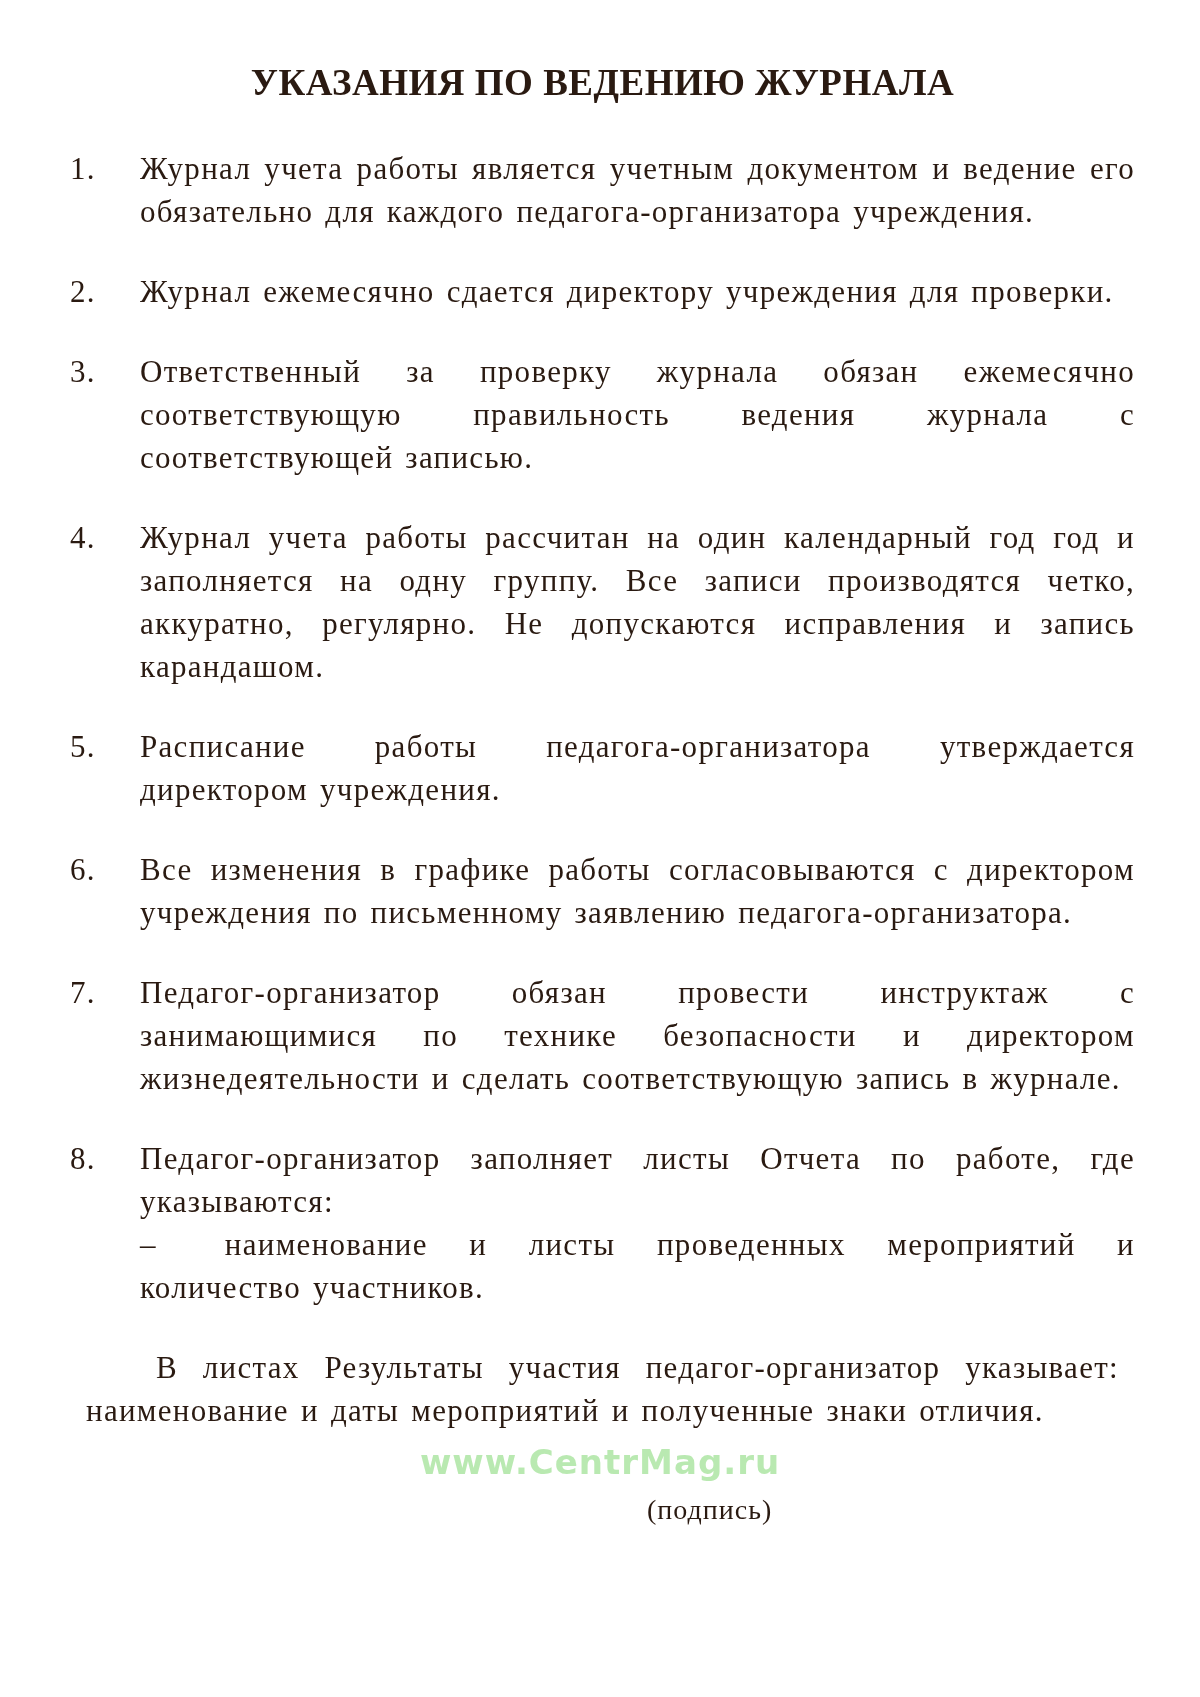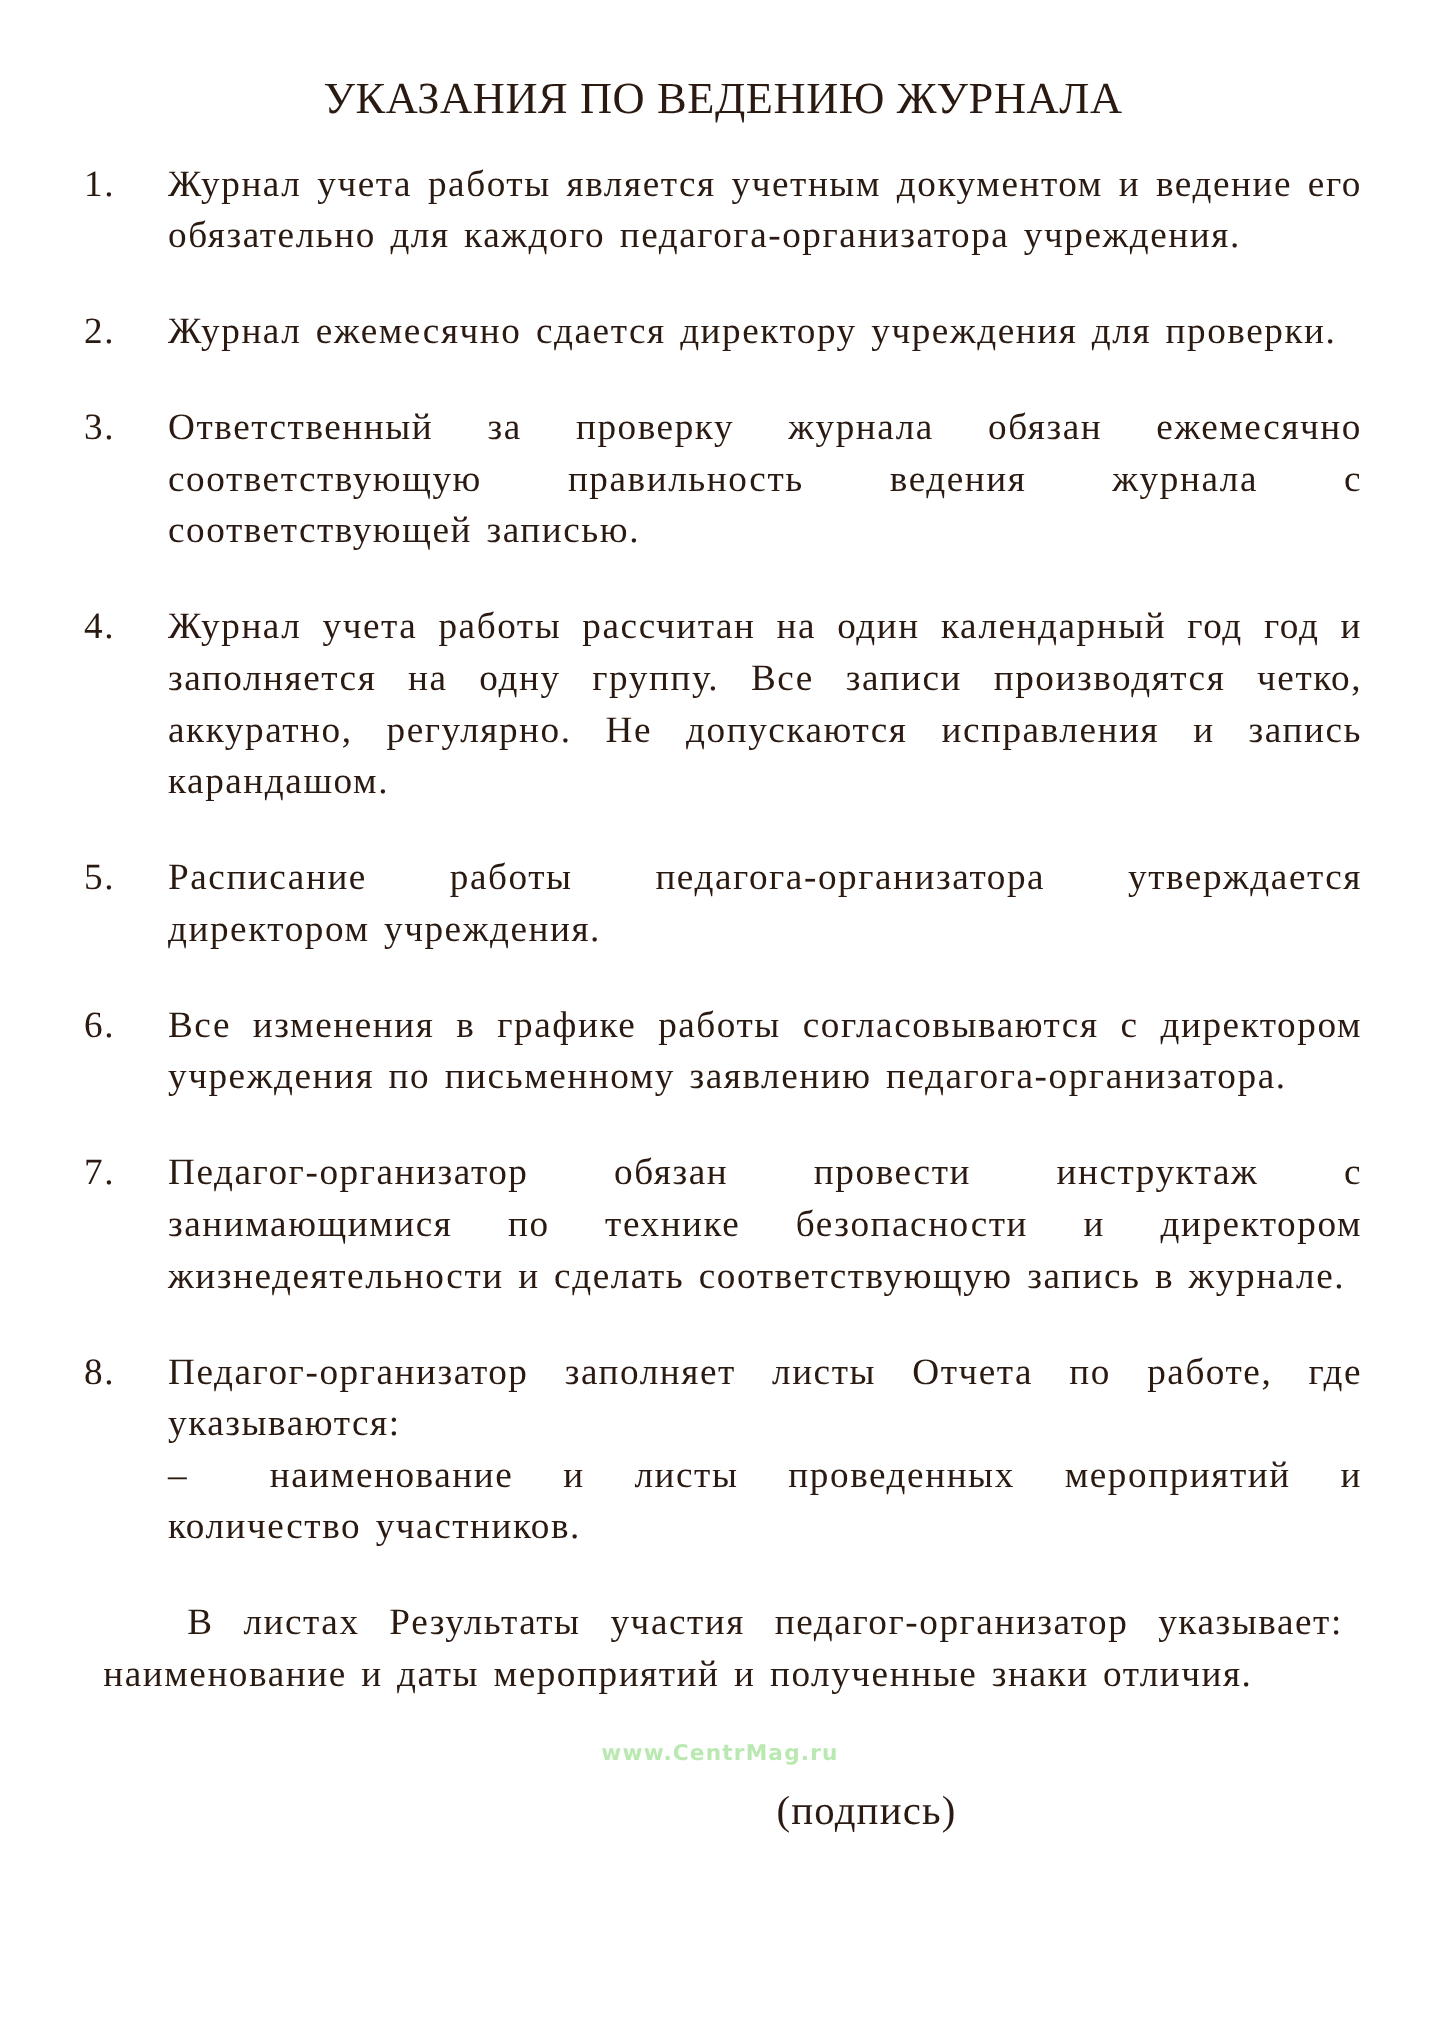--- a/index.html
+++ b/index.html
@@ -18,23 +18,23 @@
   .page {
     padding: 60px 65px 0 70px;
     font-size: 31px;
     line-height: 43px;
     letter-spacing: 1.3px;
     word-spacing: 3px;
   }
   .doc-title {
     font-size: 37px;
     line-height: 45px;
-    font-weight: 400;
+    font-weight: 700;
     text-align: center;
-    margin: 0 0 26px 0;
+    margin: 0 0 42px 0;
     letter-spacing: 0.5px;
     word-spacing: 0;
   }
   ol.instructions {
     list-style: none;
     margin: 0;
     padding: 0;
   }
   ol.instructions li {
     display: flex;
@@ -57,21 +57,21 @@
     text-indent: 70px;
   }
   .watermark {
     position: absolute;
     top: 1448px;
     left: 0;
     width: 100%;
     text-align: center;
     font-family: "DejaVu Sans", sans-serif;
     font-weight: 700;
-    font-size: 18px;
+    font-size: 34px;
     line-height: 28px;
     color: #b9e9b1;
     letter-spacing: 1px;
   }
   .signature {
     position: absolute;
     left: 70px;
     right: 65px;
     top: 1488px;
     font-size: 31px;
@@ -80,21 +80,21 @@
     letter-spacing: 0.8px;
   }
   .sig-line2 {
     white-space: nowrap;
   }
   .sig-underline {
     letter-spacing: 0;
   }
   .sig-caption {
     font-weight: 400;
-    font-size: 34px;
+    font-size: 28px;
     line-height: 44px;
     padding-left: 577px;
     letter-spacing: 1px;
   }
 </style>
 </head>
 <body>
 
 <div class="page">
 

